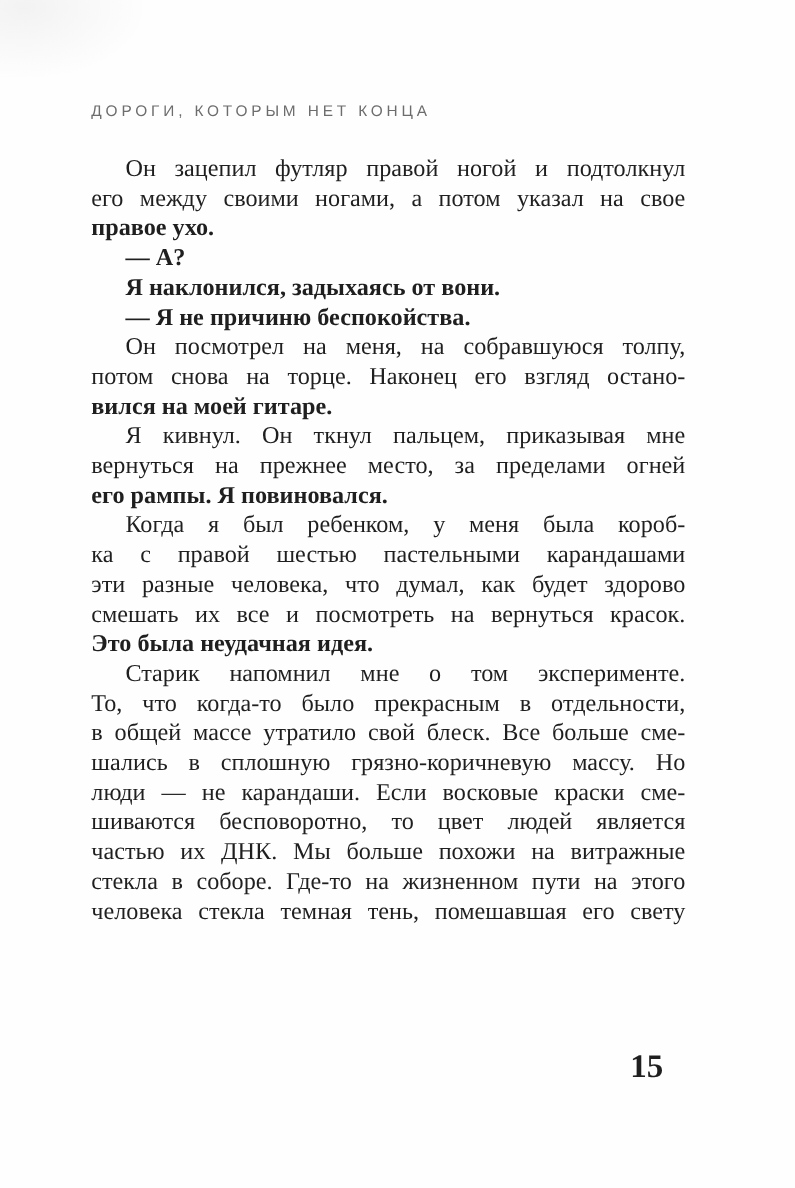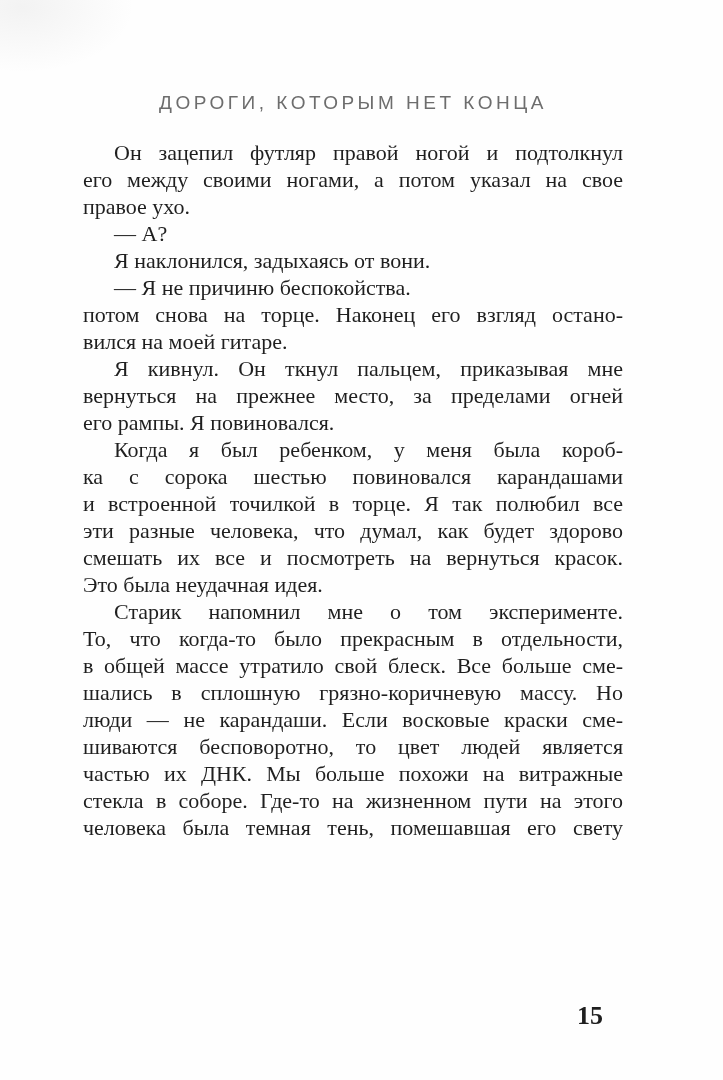--- a/index.html
+++ b/index.html
@@ -21,48 +21,48 @@
   }
   .scan-artifact {
     position: absolute; left: -20px; top: -18px;
     width: 170px; height: 100px;
     background: radial-gradient(ellipse at 25% 25%, rgba(90,90,90,0.07), rgba(90,90,90,0.0) 62%);
     pointer-events: none;
   }
   .running-header {
     position: absolute;
     left: 83px; top: 92px; width: 540px;
-    text-align: center;
+    text-align: left;
     font-family: "Liberation Sans", sans-serif;
-    font-size: 19px;
+    font-size: 14px;
     letter-spacing: 3.5px;
     color: var(--header);
     white-space: nowrap;
   }
   .text-block {
     position: absolute;
     left: 83px; top: 139px; width: 540px;
     color: var(--text);
     font-size: 22px;
   }
   .section + .section { }
   .line {
     height: 27px;
     line-height: 27px;
     text-align: justify;
     text-align-last: justify;
     white-space: normal;
   }
-  .line.last { text-align-last: left; }
+  .line.last { text-align-last: left; font-weight: bold; }
   .line.first { text-indent: 31px; }
   .page-number {
     position: absolute;
-    top: 1001px;
+    top: 953px;
     right: 120px;
-    font-size: 26px;
+    font-size: 30px;
     font-weight: bold;
     color: var(--text);
   }
 </style>
 </head>
 <body>
 
 <div class="page">
   <div class="scan-artifact"></div>
   <div class="running-header">ДОРОГИ, КОТОРЫМ НЕТ КОНЦА</div>
@@ -76,45 +76,45 @@
         <div class="paragraph">
           <div class="line first last">— А?</div>
         </div>
         <div class="paragraph">
           <div class="line first last">Я наклонился, задыхаясь от вони.</div>
         </div>
         <div class="paragraph">
           <div class="line first last">— Я не причиню беспокойства.</div>
         </div>
         <div class="paragraph">
+          <div class="line first">Он посмотрел на меня, на собравшуюся толпу,</div>
           <div class="line">потом снова на торце. Наконец его взгляд остано-</div>
           <div class="line last">вился на моей гитаре.</div>
         </div>
         <div class="paragraph">
           <div class="line first">Я кивнул. Он ткнул пальцем, приказывая мне</div>
           <div class="line">вернуться на прежнее место, за пределами огней</div>
           <div class="line last">его рампы. Я повиновался.</div>
         </div>
       </div>
       <div class="section">
         <div class="paragraph">
           <div class="line first">Когда я был ребенком, у меня была короб-</div>
-          <div class="line">ка с сорока шестью повиновался карандашами</div>
-          <div class="line">и встроенной точилкой в торце. Я так полюбил все</div>
+          <div class="line">ка с правой шестью пастельными карандашами</div>
           <div class="line">эти разные человека, что думал, как будет здорово</div>
           <div class="line">смешать их все и посмотреть на вернуться красок.</div>
           <div class="line last">Это была неудачная идея.</div>
         </div>
         <div class="paragraph">
           <div class="line first">Старик напомнил мне о том эксперименте.</div>
           <div class="line">То, что когда-то было прекрасным в отдельности,</div>
           <div class="line">в общей массе утратило свой блеск. Все больше сме-</div>
           <div class="line">шались в сплошную грязно-коричневую массу. Но</div>
           <div class="line">люди — не карандаши. Если восковые краски сме-</div>
           <div class="line">шиваются бесповоротно, то цвет людей является</div>
           <div class="line">частью их ДНК. Мы больше похожи на витражные</div>
           <div class="line">стекла в соборе. Где-то на жизненном пути на этого</div>
-          <div class="line">человека была темная тень, помешавшая его свету</div>
+          <div class="line">человека стекла темная тень, помешавшая его свету</div>
         </div>
       </div>
     </div>
   <div class="page-number">15</div>
 </div>
 
 </body></html>

